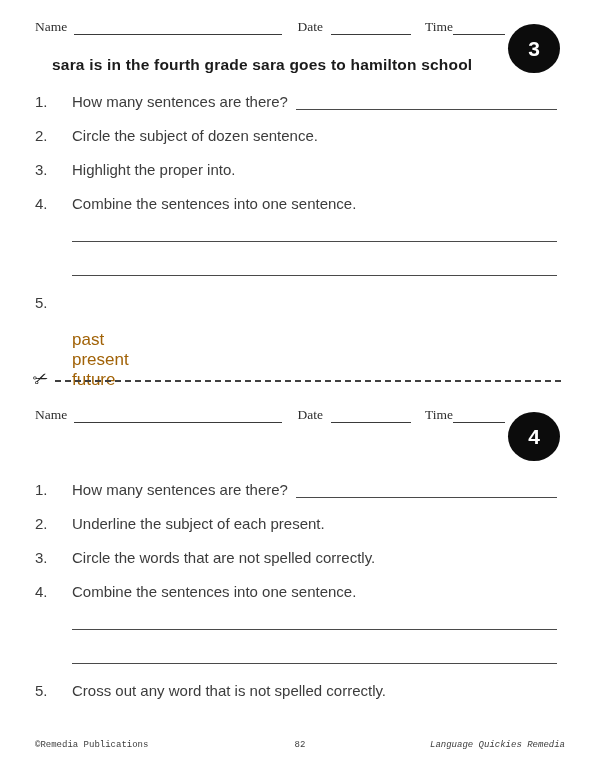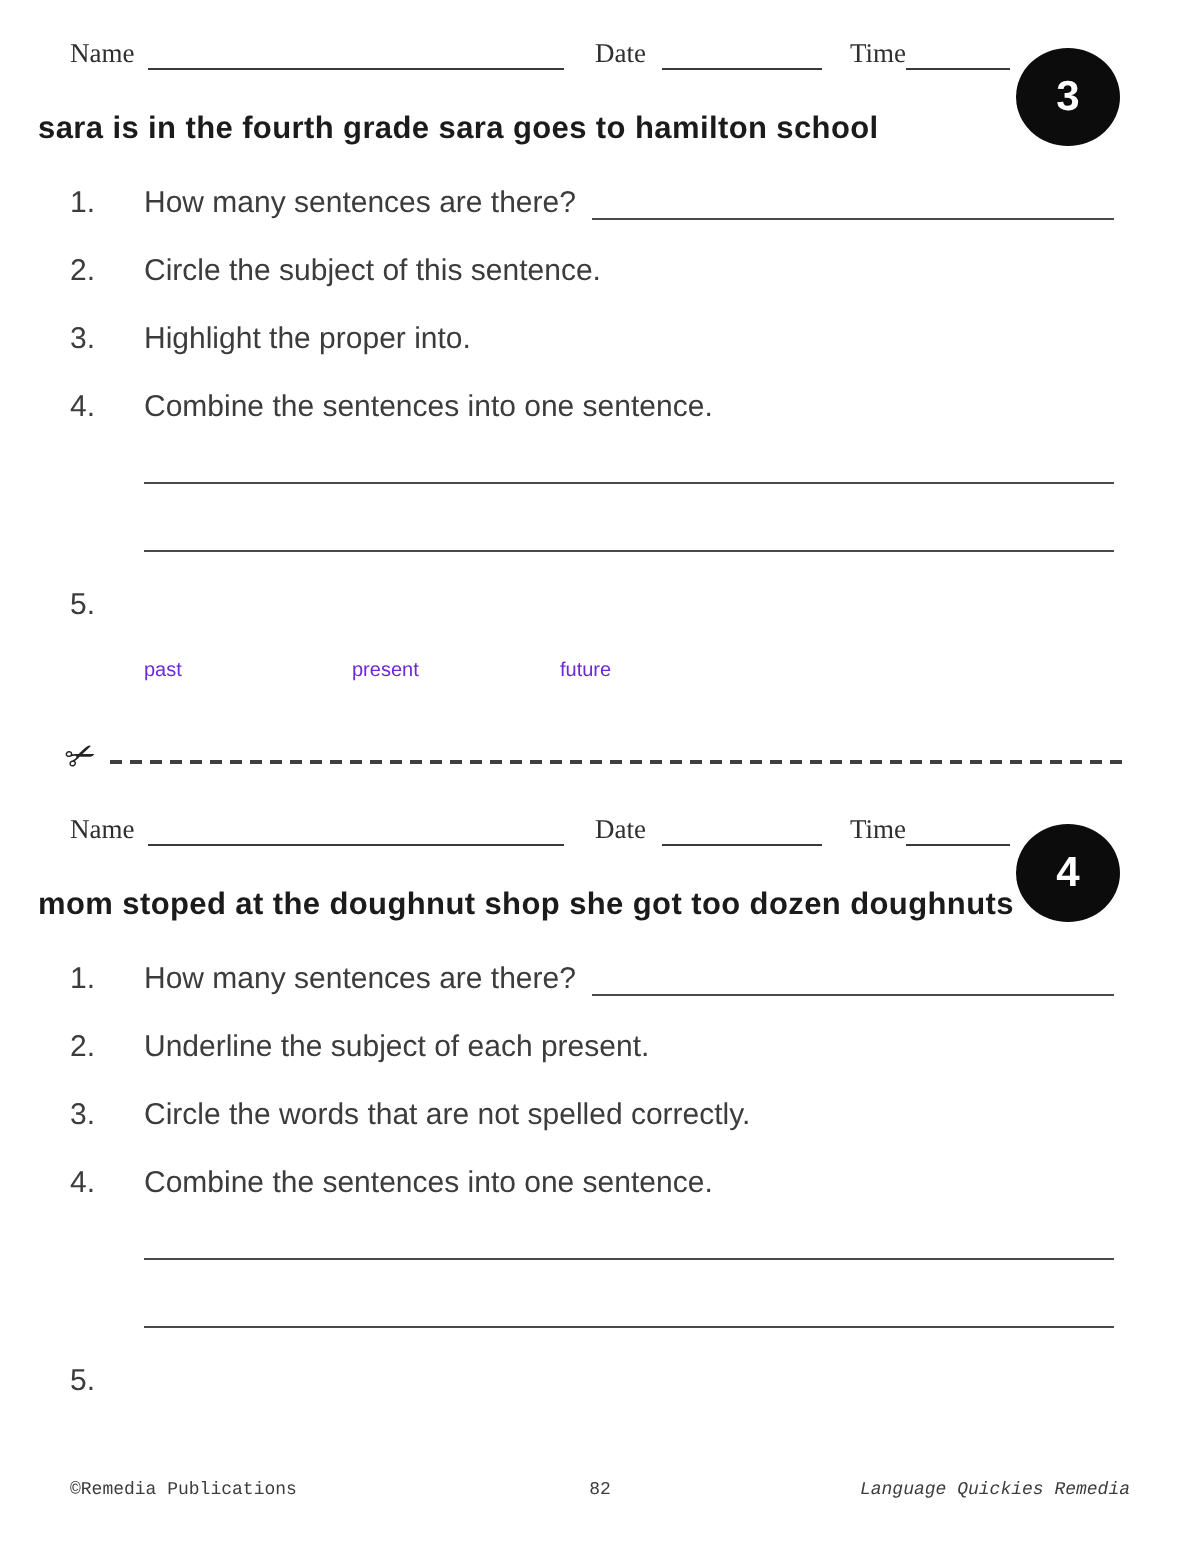--- a/index.html
+++ b/index.html
@@ -30,42 +30,42 @@
 
   .badge {
     position: absolute; top: 24px; left: 508px;
     width: 52px; height: 49px;
     background: #0c0c0c; border-radius: 50%;
     color: #ffffff; font-weight: 700; font-size: 21px;
     display: flex; align-items: center; justify-content: center;
   }
 
   .title {
-    position: absolute; top: 56px; left: 19px;
+    position: absolute; top: 56px; left: 52px;
     font-weight: 700; font-size: 15.5px; color: #1b1b1b;
     letter-spacing: 0.2px; white-space: nowrap;
   }
 
   .q {
     position: absolute; left: 35px; right: 43px;
     display: flex; align-items: flex-end;
     font-size: 15px; color: #3c3c3c;
   }
   .qnum { width: 37px; flex-shrink: 0; }
   .qtext { white-space: nowrap; }
   .qblank { flex: 1; border-bottom: 1.3px solid #4a4a4a; margin-left: 8px; height: 14px; }
   .q-1 { top: 93px; } .q-2 { top: 127px; } .q-3 { top: 161px; }
   .q-4 { top: 195px; } .q-5 { top: 294px; }
 
   .ansline { position: absolute; left: 72px; right: 43px; border-bottom: 1.3px solid #4a4a4a; }
   .ans1 { top: 241px; } .ans2 { top: 275px; }
 
   .options {
     position: absolute; top: 330px; left: 72px;
-    display: flex; font-size: 10px; color: #6d28d9;
+    display: flex; font-size: 17px; color: #a16207; flex-direction: column;
   }
   .opt { width: 104px; white-space: nowrap; }
 
   .cutline { position: absolute; top: 366px; left: 33px; right: 35px; height: 26px; }
   .scissors {
     position: absolute; left: 0; top: 2px;
     font-size: 18px; color: #222222;
     transform: rotate(-22deg);
     font-family: "DejaVu Sans", sans-serif;
   }
@@ -99,21 +99,21 @@
   <div class="badge">3</div>
   <div class="title">sara is in the fourth grade sara goes to hamilton school</div>
 
   <div class="q q-1">
     <span class="qnum">1.</span>
     <span class="qtext">How many sentences are there?</span>
     <span class="qblank"></span>
   </div>
   <div class="q q-2">
     <span class="qnum">2.</span>
-    <span class="qtext">Circle the subject of this sentence.</span>
+    <span class="qtext">Circle the subject of dozen sentence.</span>
   </div>
   <div class="q q-3">
     <span class="qnum">3.</span>
     <span class="qtext">Highlight the proper into.</span>
   </div>
   <div class="q q-4">
     <span class="qnum">4.</span>
     <span class="qtext">Combine the sentences into one sentence.</span>
   </div>
   <div class="ansline ans1"></div>
@@ -136,21 +136,20 @@
 <div class="section sec-2">
   <div class="header-row">
     <span class="flabel">Name</span>
     <span class="rule rule-name"></span>
     <span class="flabel lbl-date">Date</span>
     <span class="rule rule-date"></span>
     <span class="flabel lbl-time">Time</span>
     <span class="rule rule-time"></span>
   </div>
   <div class="badge">4</div>
-  <div class="title">mom stoped at the doughnut shop she got too dozen doughnuts</div>
 
   <div class="q q-1">
     <span class="qnum">1.</span>
     <span class="qtext">How many sentences are there?</span>
     <span class="qblank"></span>
   </div>
   <div class="q q-2">
     <span class="qnum">2.</span>
     <span class="qtext">Underline the subject of each present.</span>
   </div>
@@ -159,20 +158,21 @@
     <span class="qtext">Circle the words that are not spelled correctly.</span>
   </div>
   <div class="q q-4">
     <span class="qnum">4.</span>
     <span class="qtext">Combine the sentences into one sentence.</span>
   </div>
   <div class="ansline ans1"></div>
   <div class="ansline ans2"></div>
   <div class="q q-5">
     <span class="qnum">5.</span>
+    <span class="qtext">Cross out any word that is not spelled correctly.</span>
   </div>
 </div>
 
 <div class="footer">
   <span class="fleft">©Remedia Publications</span>
   <span class="fmid">82</span>
   <span class="fright">Language Quickies Remedia</span>
 </div>
 
 </body></html>

